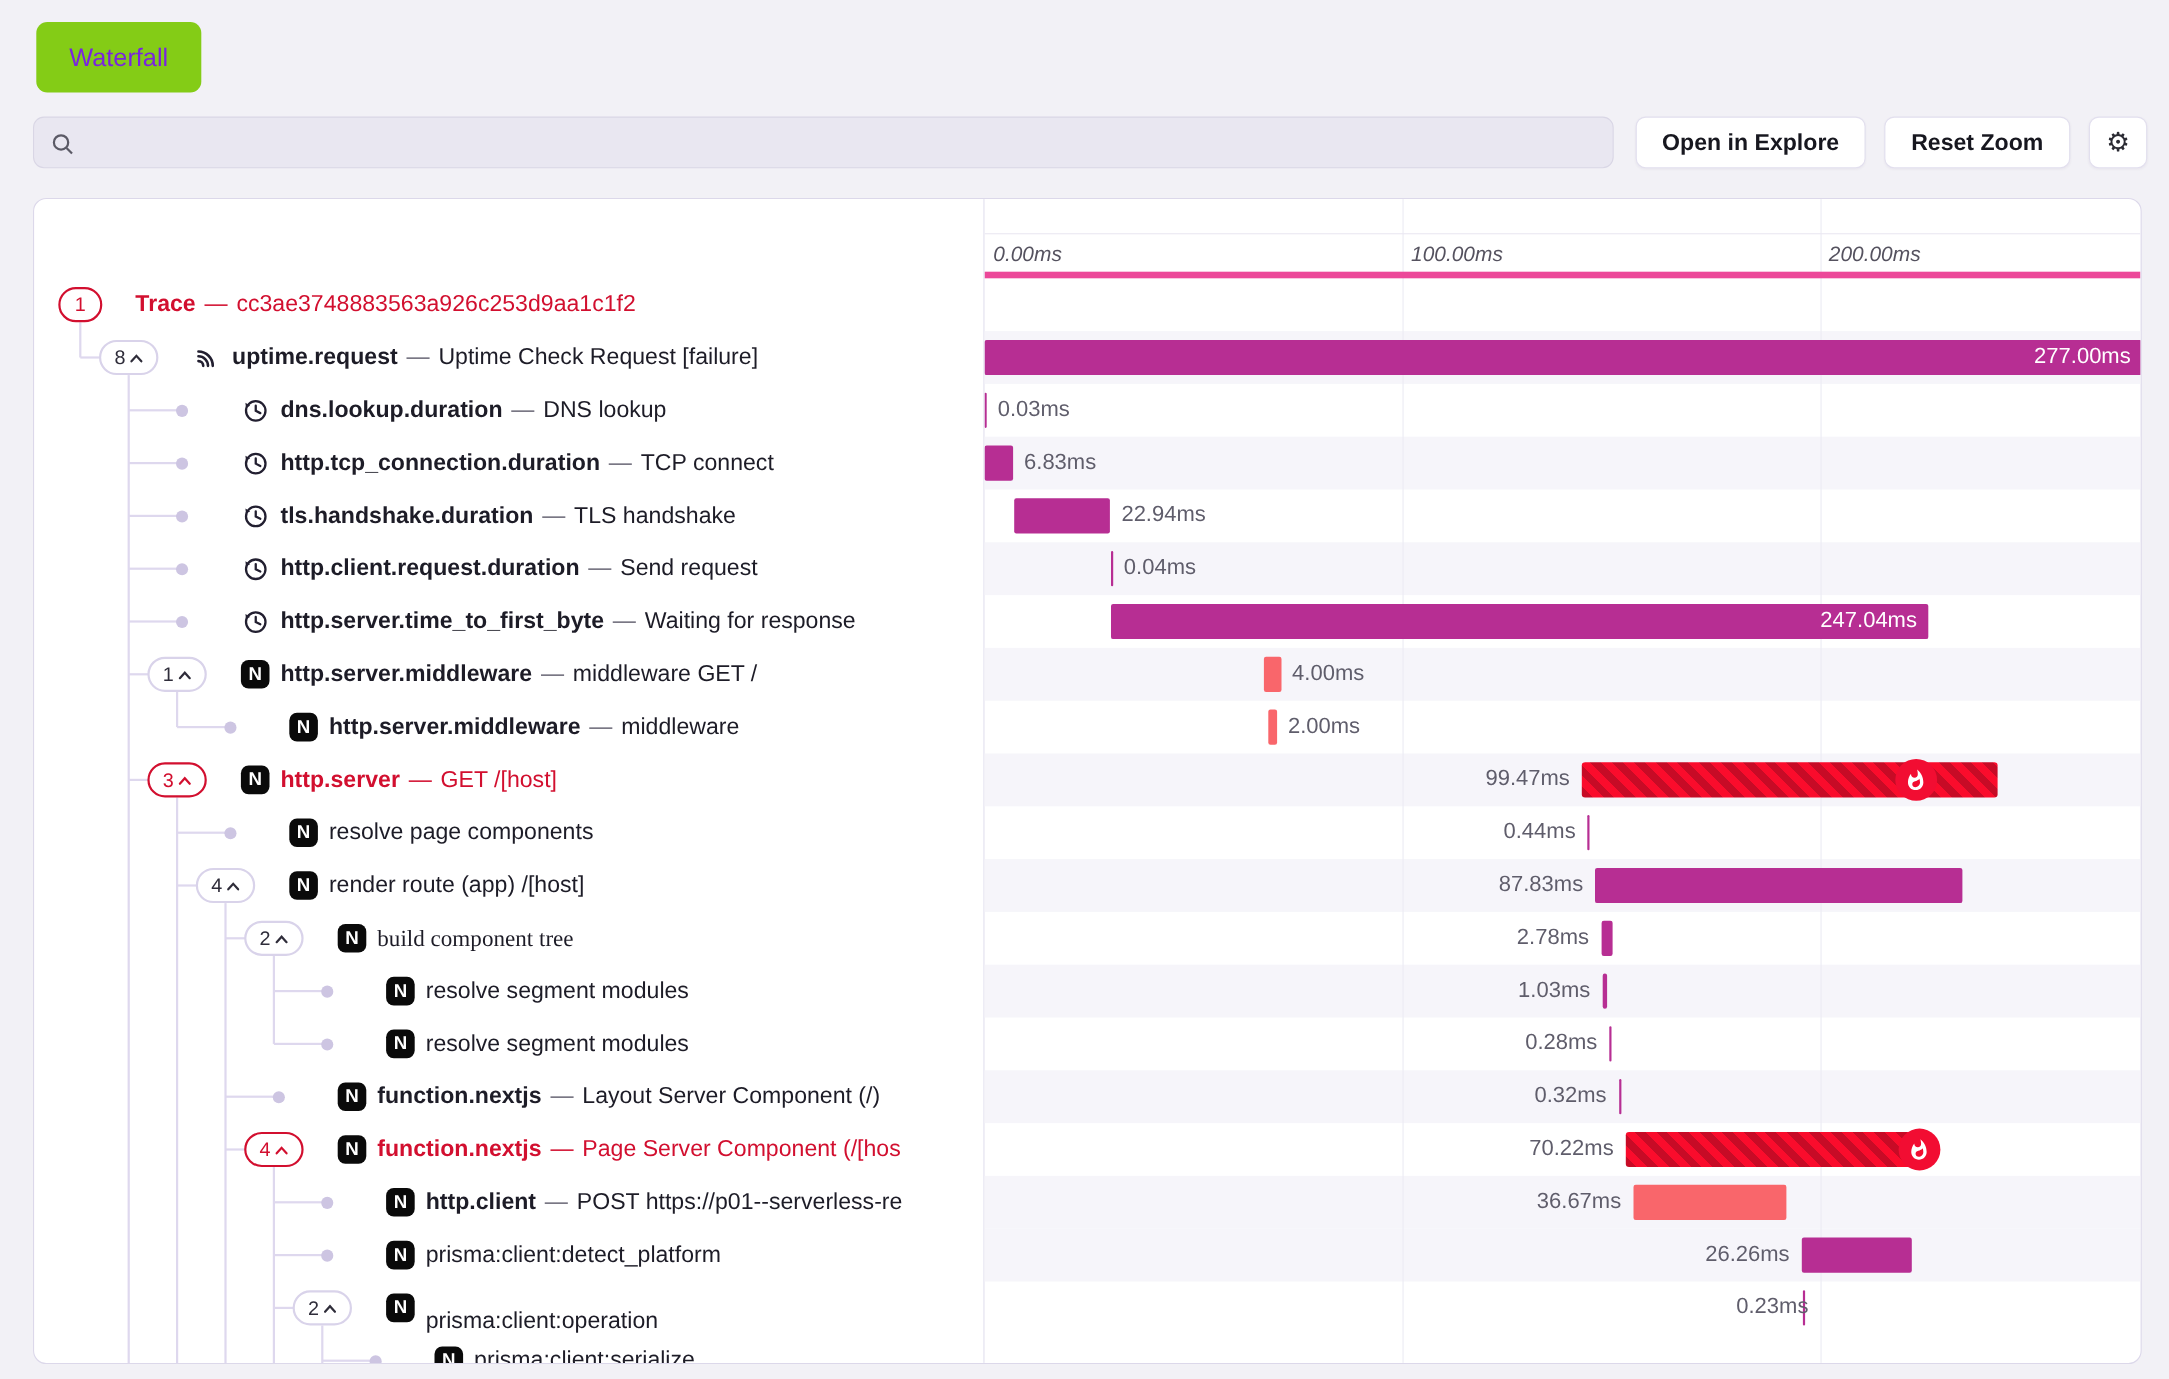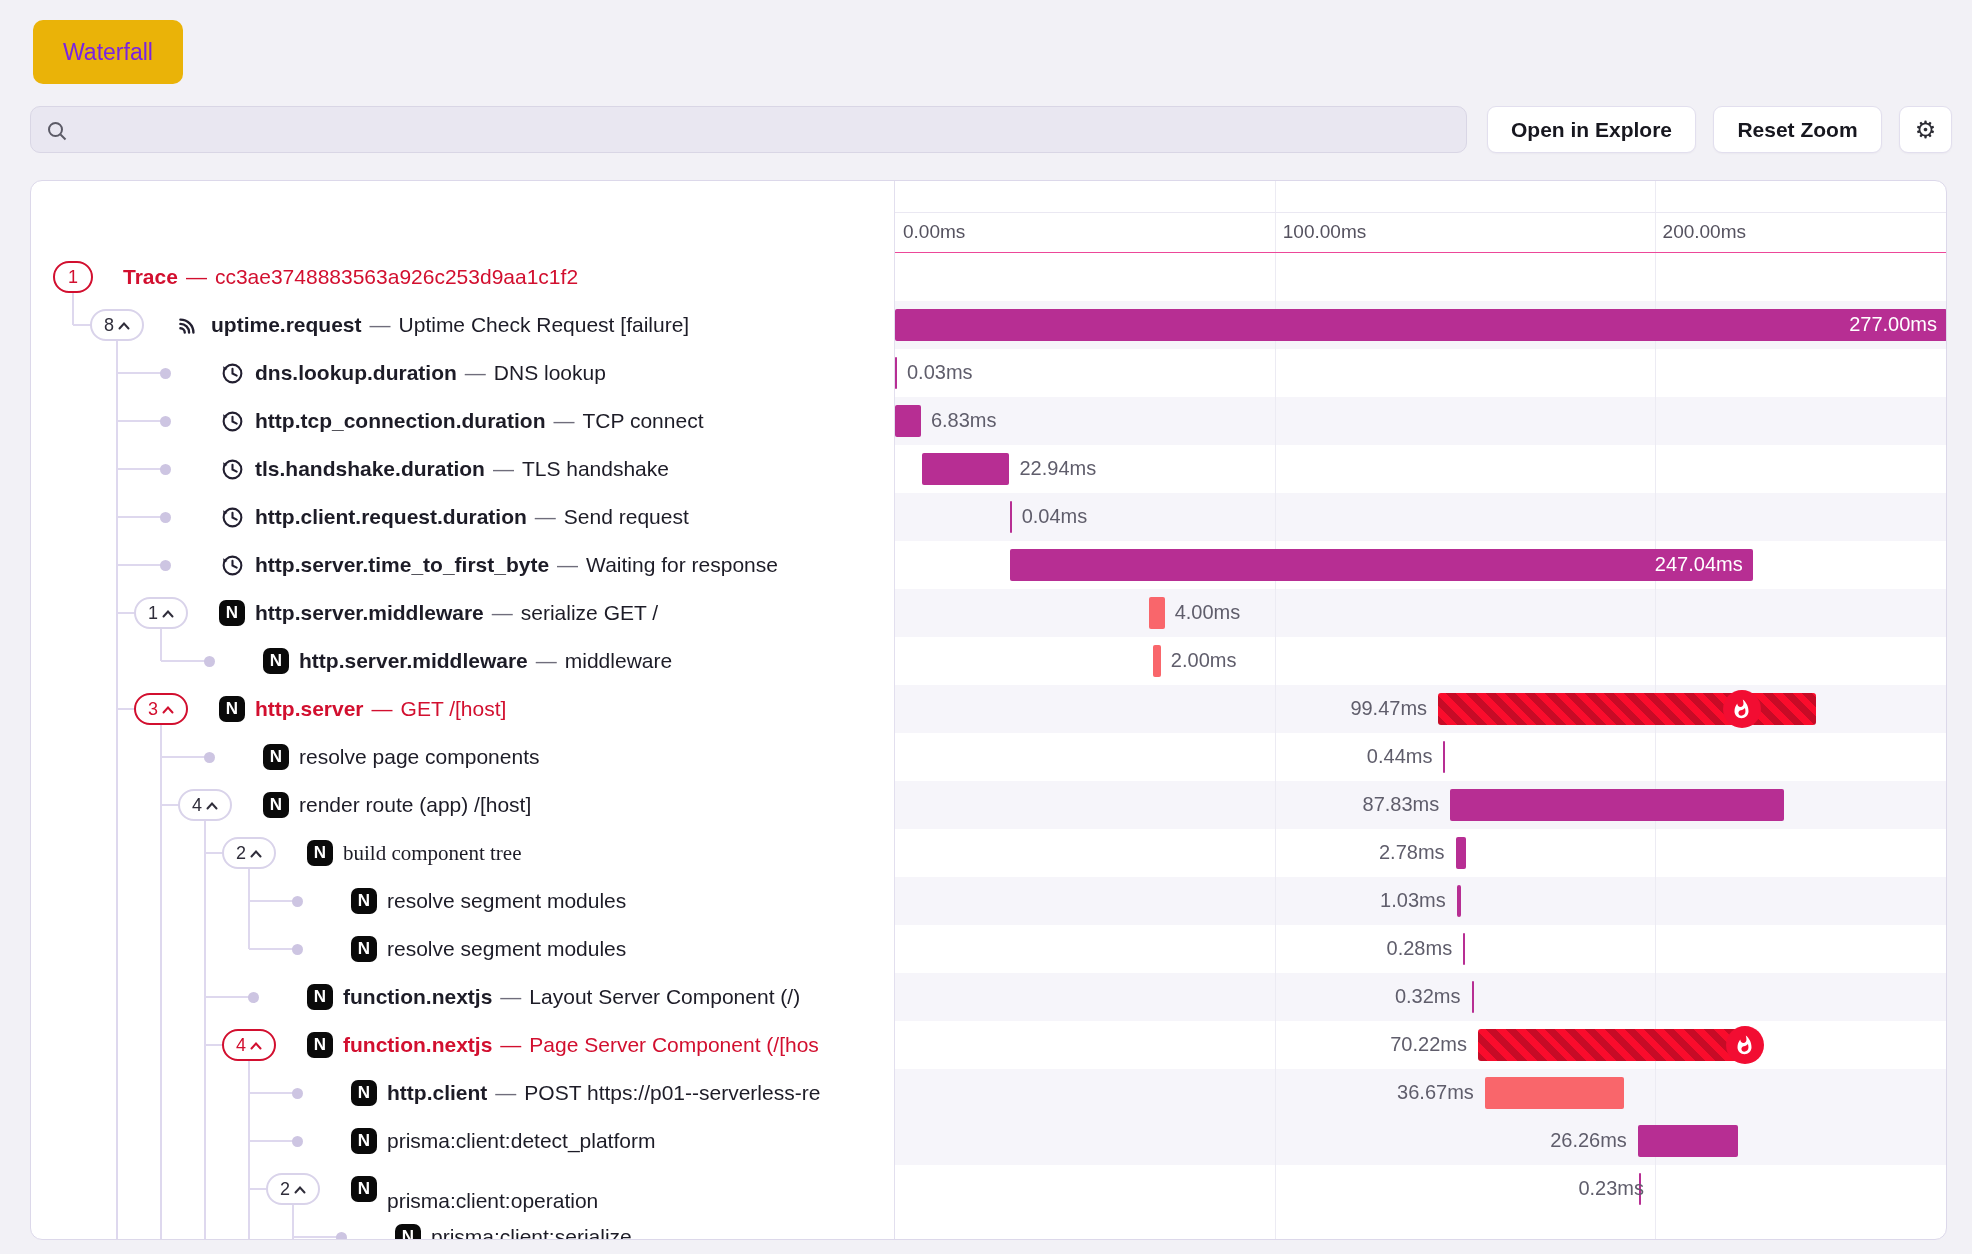--- a/index.html
+++ b/index.html
@@ -1,19 +1,19 @@
 <!DOCTYPE html>
 <html><head>
 <meta charset="utf-8">
 <style>
   * { margin:0; padding:0; box-sizing:border-box; }
   html,body { width:1972px; height:1254px; background:#f2f1f6; font-family:"Liberation Sans", sans-serif; overflow:hidden; }
 
   .tab { position:absolute; left:33px; top:20px; height:64px; padding:0 30px; display:flex; align-items:center;
-         background:#eab308; border-radius:10px; color:#7a24e0; font-size:23px; font-weight:500; cursor:pointer; }
+         background:#84cc16; border-radius:10px; color:#7a24e0; font-size:23px; font-weight:500; cursor:pointer; }
 
   .toolbar { position:absolute; left:30px; top:106px; width:1922px; height:47px; display:flex; }
   .search { position:relative; width:1437px; height:47px; background:#e9e7f1; border:1px solid #d9d6e5; border-radius:10px;
             display:flex; align-items:center; padding-left:46px; }
   .search svg { position:absolute; left:15px; top:13px; }
   .search input { border:none; outline:none; background:transparent; font-size:21px; color:#3b3a45; width:90%;
                   font-family:"Liberation Sans", sans-serif; }
   .search input::placeholder { color:#62616e; opacity:1; }
   .btn { height:47px; background:#ffffff; border:1px solid #e2dfee; border-radius:9px; font-weight:700; font-size:21px;
          color:#17171f; display:flex; align-items:center; justify-content:center; cursor:pointer;
@@ -24,21 +24,21 @@
 
   .panel { position:absolute; left:30px; top:180px; width:1917px; height:1060px; background:#ffffff;
            border:1px solid #dcd8ea; border-radius:12px; overflow:hidden; display:flex; }
   .tree { position:relative; width:863px; height:100%; overflow:hidden; flex:none; }
   .tree-header { height:72px; }
   .tree-rows { position:relative; width:100%; height:988px; }
 
   .tl { position:relative; flex:1; height:100%; border-left:1px solid #e2dfee; overflow:hidden; }
   .gridline { position:absolute; top:0; bottom:0; width:1px; background:#ecebf3; z-index:1; }
   .tl-strip { height:32px; border-bottom:1px solid #eae8f2; position:relative; z-index:1; }
-  .tl-ticks { position:relative; height:40px; border-bottom:1px solid #ec4899; z-index:1; }
+  .tl-ticks { position:relative; height:40px; border-bottom:6px solid #ec4899; z-index:1;font-style:italic; }
   .tl-ticks span { position:absolute; top:8px; font-size:19px; color:#55525f; }
   .tl-rows { position:relative; }
 
   .trow { position:relative; height:48px; white-space:nowrap; overflow:hidden; }
   .tlrow { position:relative; height:48px; }
   .tlrow.alt { background:#f6f5fa; }
 
   .guide { position:absolute; width:2px; background:#ded8ee; z-index:0; }
   .stub { position:absolute; height:2px; background:#ded8ee; top:23px; z-index:0; }
   .dot { position:absolute; width:11px; height:11px; border-radius:50%; background:#cdc5e2; top:19px; z-index:1; }
@@ -217,21 +217,21 @@
           <div class="pill" style="left: 103px; width: 54px;">
             <span>1</span>
             <span><svg width="12" height="10" viewBox="0 0 12 10" fill="none" stroke="currentColor" stroke-width="2" stroke-linecap="round">
                 <polyline points="1.5,7.5 6,2.5 10.5,7.5"></polyline>
               </svg></span>
           </div>
           <div class="sicon nexticon" style="left: 188px;">N</div>
           <div class="rowtext" style="left: 224px;">
             <b>http.server.middleware</b>
             <span class="sep">—</span>
-            <span>serialize GET /</span>
+            <span>middleware GET /</span>
           </div>
         </div>
         <div class="trow">
           <div class="stub" style="left: 130px; width: 48px;"></div>
           <div class="dot" style="left: 173px;"></div>
           <div class="sicon nexticon" style="left: 232px;">N</div>
           <div class="rowtext" style="left: 268px;">
             <b>http.server.middleware</b>
             <span class="sep">—</span>
             <span>middleware</span>

